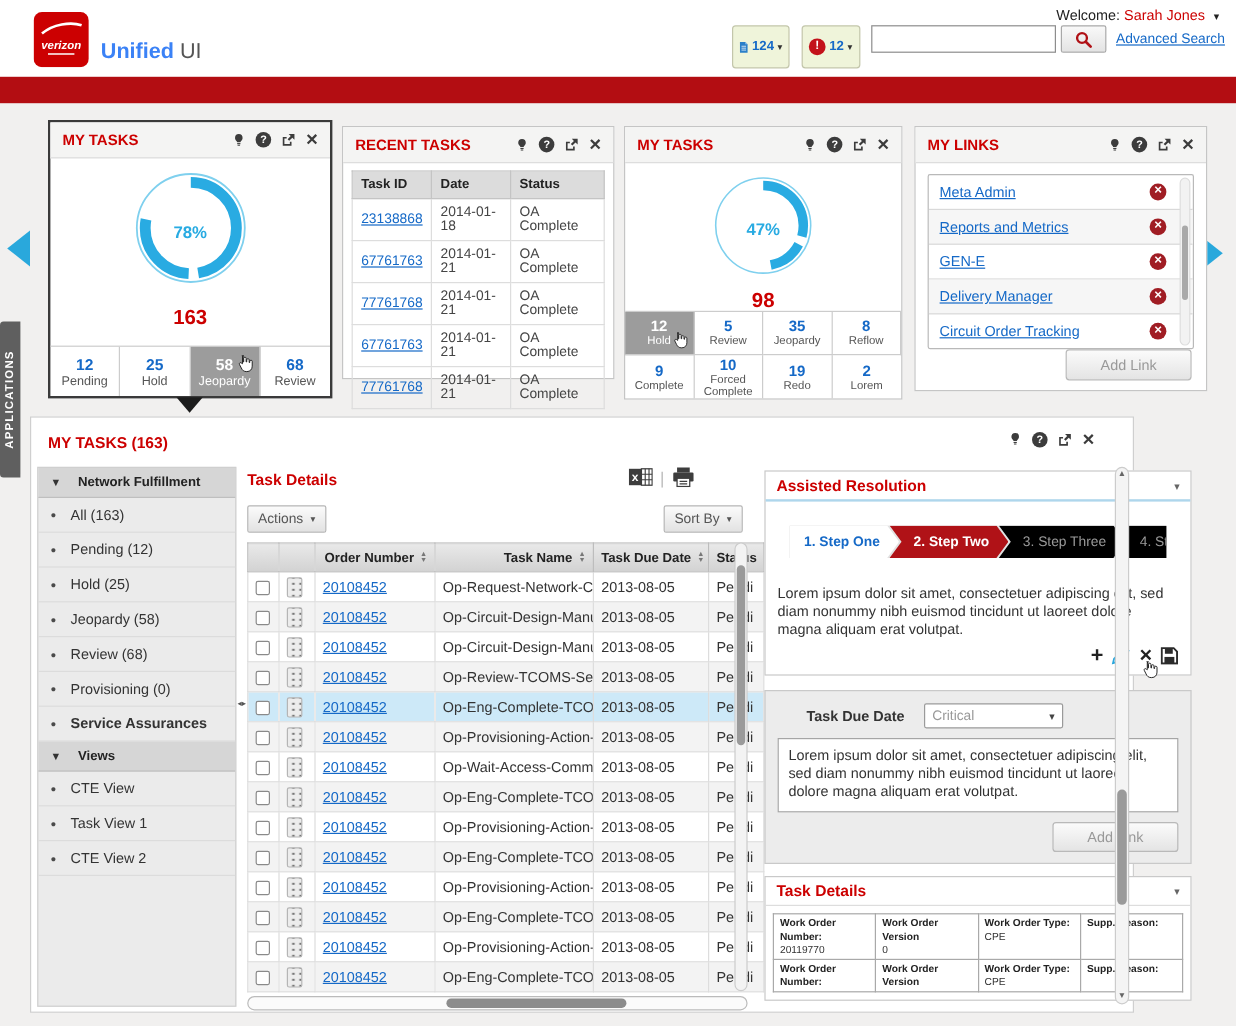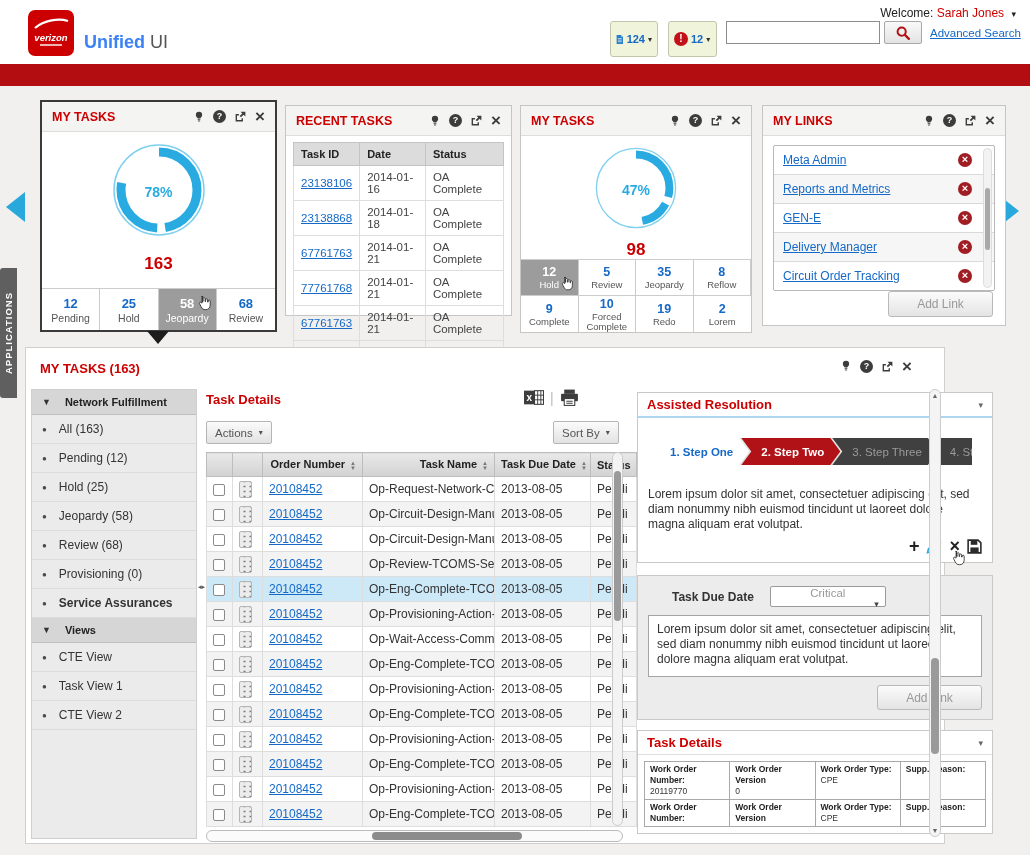--- a/index.html
+++ b/index.html
@@ -119,29 +119,29 @@
   .ar-panel { border:1px solid #c9c9c9; background:#fff; }
   .ar-titlebar { height:25px; display:flex; align-items:center; padding:0 9px; border-bottom:2px solid #aed6ec; }
   .ar-titlebar .t { color:#cc0000; font-weight:bold; font-size:13px; }
   .ar-titlebar .car { margin-left:auto; font-size:9px; color:#666; cursor:pointer; }
   .steps-strip { margin:20px; height:27px; background:#e2e2e2; display:flex; align-items:center; position:relative; overflow:hidden; }
   .step { height:27px; display:flex; align-items:center; justify-content:center; font-size:11.5px; padding:0 16px 0 20px; white-space:nowrap;
           clip-path:polygon(0 0, calc(100% - 10px) 0, 100% 50%, calc(100% - 10px) 100%, 0 100%, 10px 50%); margin-left:-8px; cursor:pointer; }
   .step.first { clip-path:polygon(0 0, calc(100% - 10px) 0, 100% 50%, calc(100% - 10px) 100%, 0 100%); margin-left:0; padding-left:12px; }
   .step.done { background:#fff; color:#1569c7; font-weight:bold; }
   .step.active { background:#b01217; color:#fff; font-weight:bold; }
-  .step.todo { background:#404040; color:#9a9a9a; }
+  .step.todo { background:#000000; color:#9a9a9a; }
   .ar-desc { padding:2px 10px 6px; font-size:12px; color:#333; line-height:1.25; }
   .ar-actions { display:flex; justify-content:flex-end; align-items:center; gap:7px; padding:0 10px 8px; position:relative; }
   .ar-actions .tglyph { font-size:18px; font-weight:bold; color:#222; line-height:16px; cursor:pointer; }
 
   .ar-form { margin-top:12px; border:1px solid #c9c9c9; background:#ececec; padding:8px 10px 9px; }
   .form-row { display:flex; align-items:center; gap:16px; padding:2px 0 8px 24px; }
   .form-row label { font-weight:bold; font-size:12px; color:#333; }
-  .fake-select { width:116px; height:21px; background:#fff; border:1px solid #9a9a9a; border-radius:2px; display:flex; align-items:center; padding:0 6px; font-size:11.5px; color:#999; cursor:pointer;flex-direction:column; }
+  .fake-select { width:116px; height:21px; background:#fff; border:1px solid #9a9a9a; border-radius:2px; display:flex; align-items:center; padding:0 6px; font-size:11.5px; color:#999; cursor:pointer; }
   .fake-select .car { margin-left:auto; color:#444; font-size:9px; }
   .note-box { background:#fff; border:1px solid #a5a5a5; padding:6px 8px; font-size:12px; color:#333; line-height:1.25; height:62px; }
   .form-footer { display:flex; justify-content:flex-end; padding-top:8px; }
   .addlink-btn { width:105px; height:25px; }
 
   .ar-details { margin-top:10px; border:1px solid #c9c9c9; background:#fff; }
   .ar-titlebar2 { height:24px; display:flex; align-items:center; padding:0 9px; border-bottom:1px solid #ddd; }
   .ar-titlebar2 .t { color:#cc0000; font-weight:bold; font-size:13px; }
   .ar-titlebar2 .car { margin-left:auto; font-size:9px; color:#666; cursor:pointer; }
   .record-bar { height:25px; background:#e4e4e4; border-bottom:1px solid #ccc; display:flex; align-items:center; padding:0 9px; font-size:12.5px; font-weight:bold; color:#333; }
@@ -277,25 +277,20 @@
     </div>
     <table class="rt-table">
       <thead>
         <tr>
           <th>Task ID</th>
           <th>Date</th>
           <th>Status</th>
         </tr>
       </thead>
       <tbody>
-        <tr>
-            <td><a class="lnk">23138106</a></td>
-            <td>2014-01-16</td>
-            <td>OA Complete</td>
-          </tr>
         <tr>
             <td><a class="lnk">23138868</a></td>
             <td>2014-01-18</td>
             <td>OA Complete</td>
           </tr>
         <tr>
             <td><a class="lnk">67761763</a></td>
             <td>2014-01-21</td>
             <td>OA Complete</td>
           </tr>

